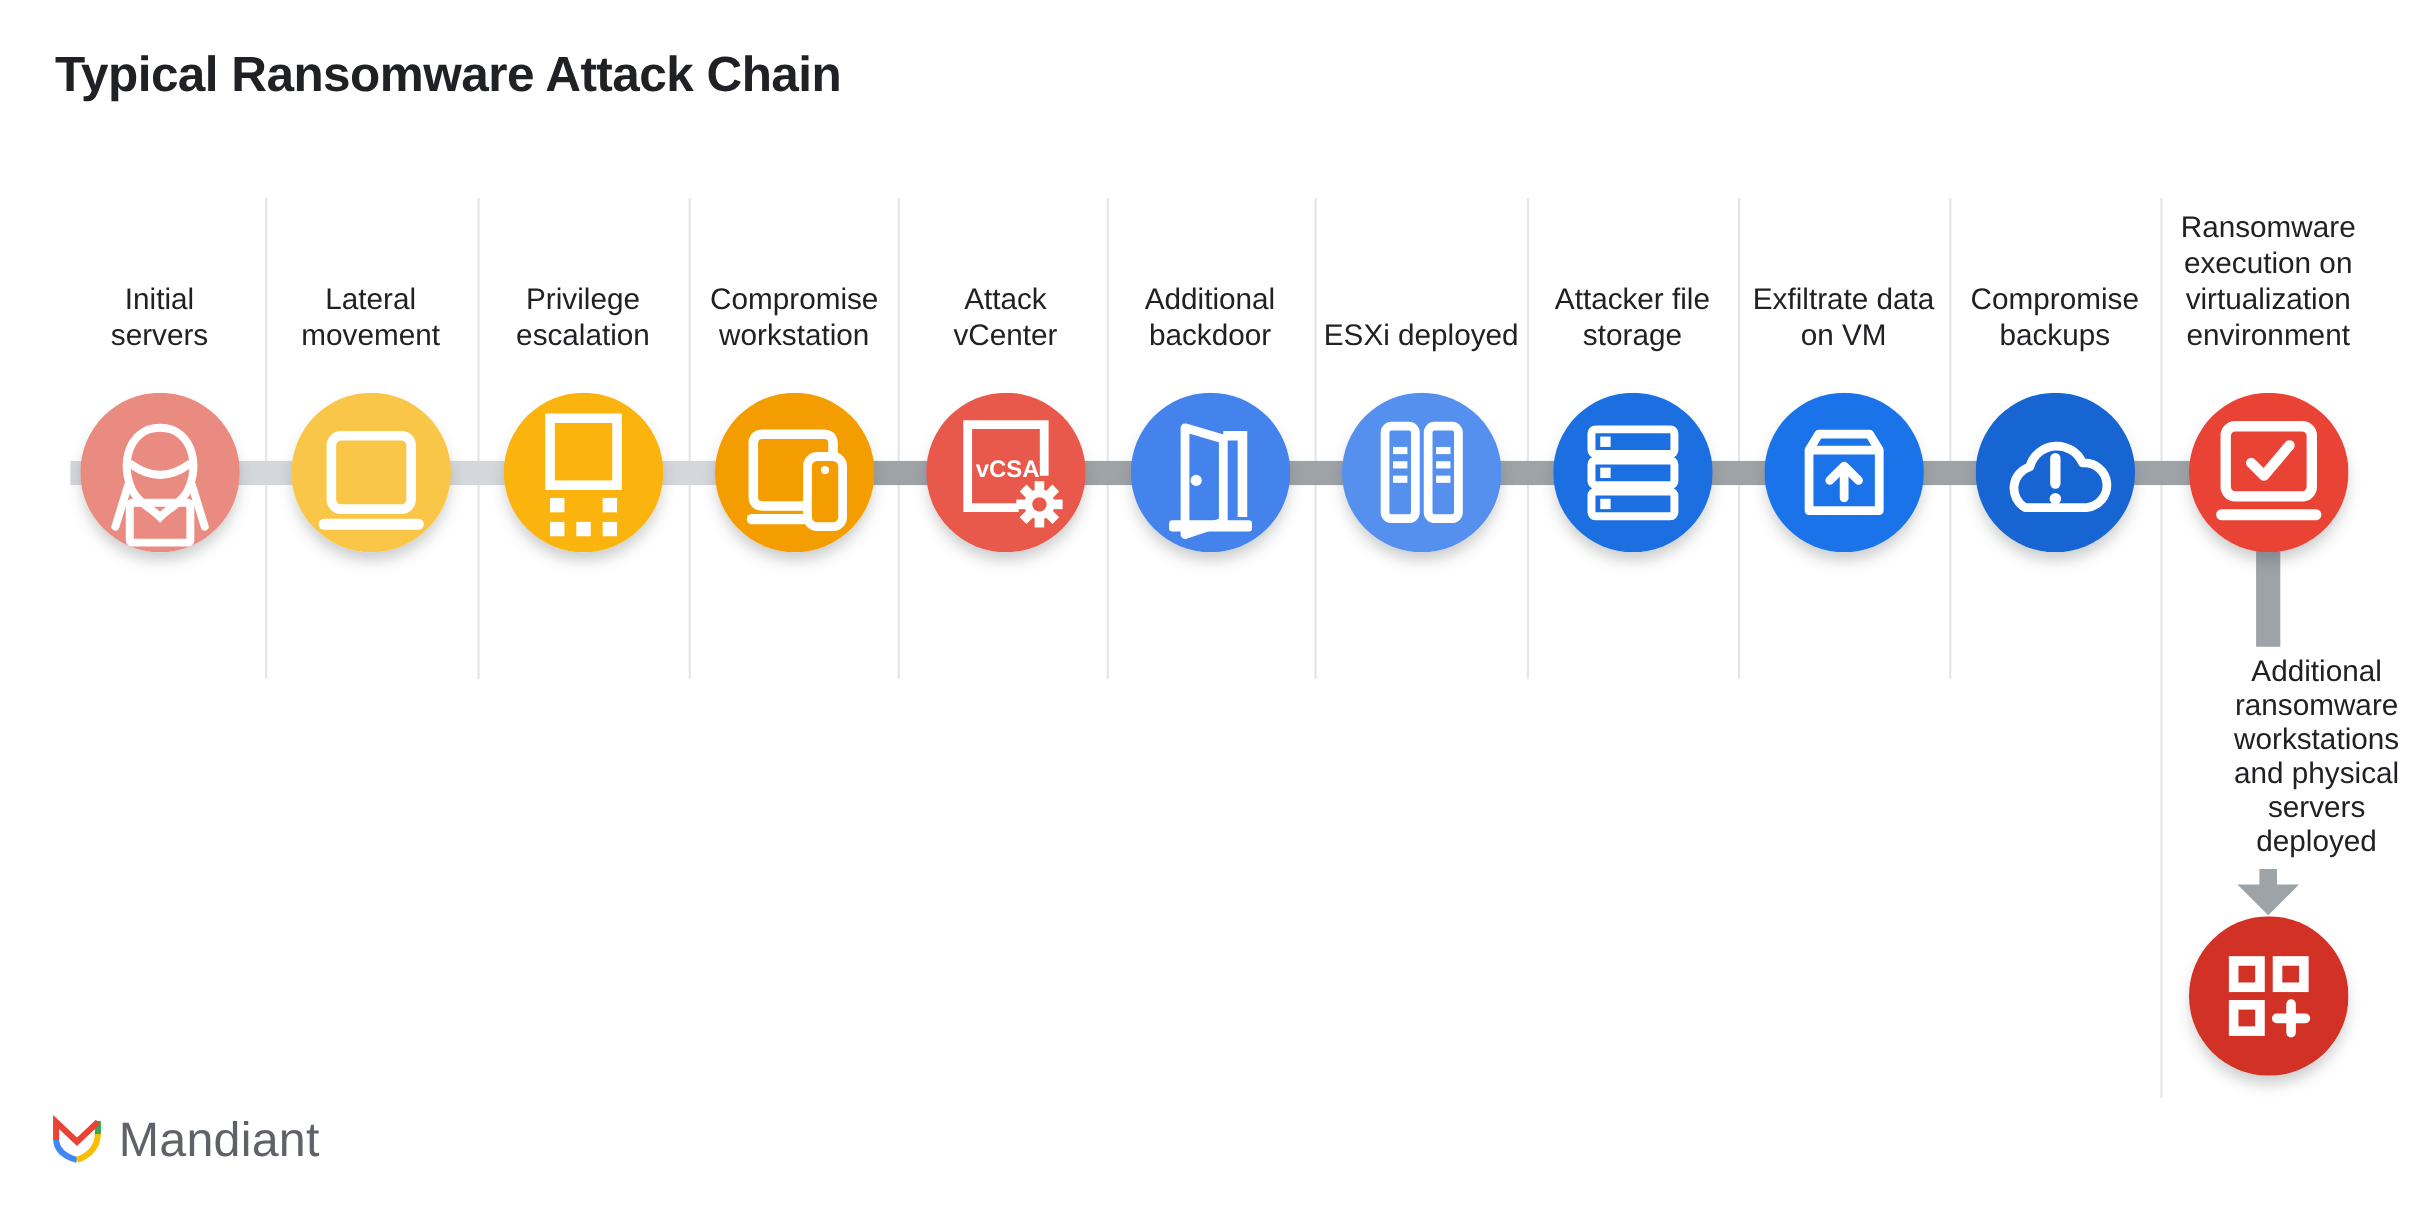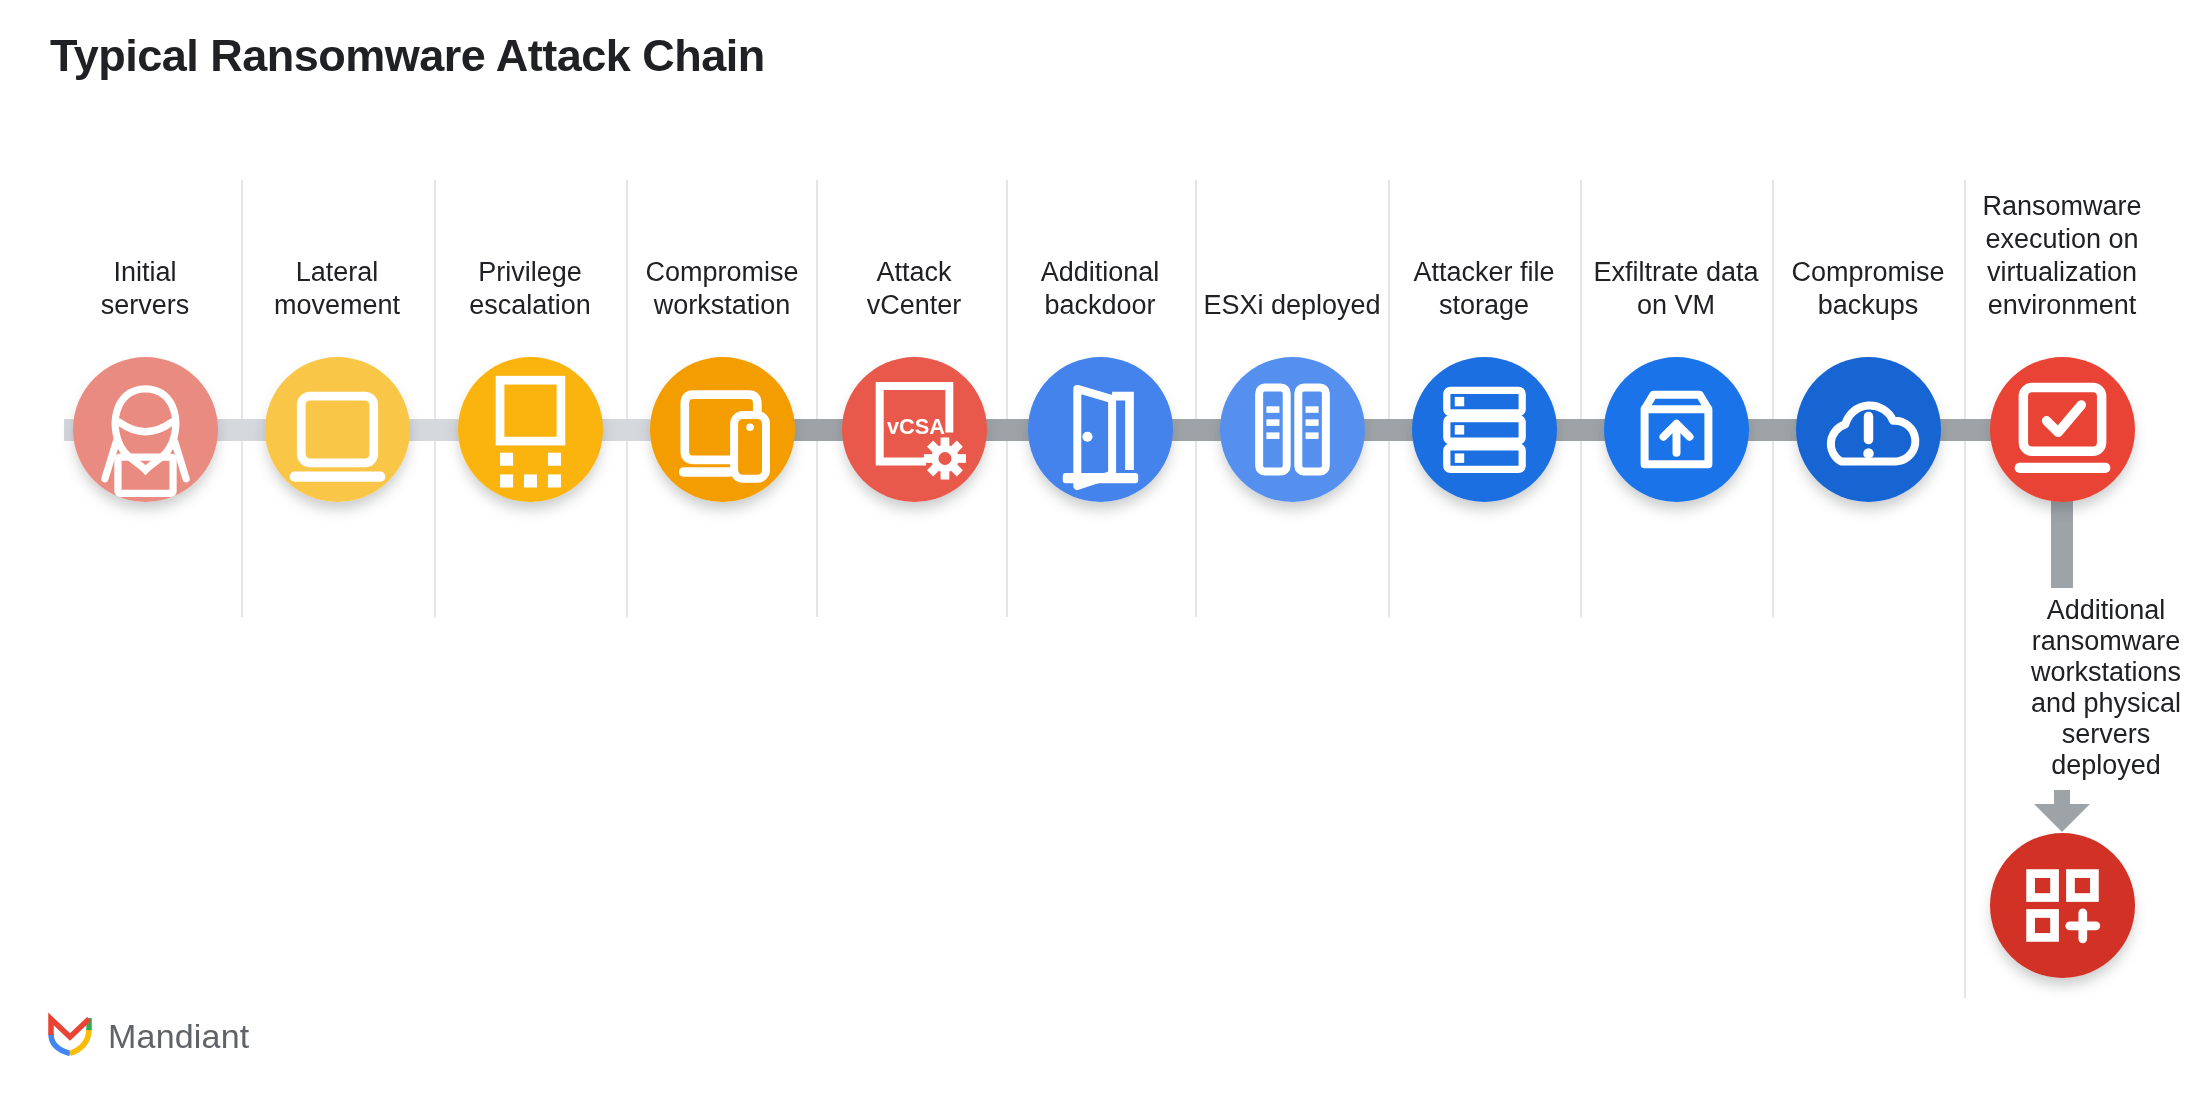--- a/index.html
+++ b/index.html
@@ -1,21 +1,21 @@
 <!DOCTYPE html>
 <html style="--text: #202124; --brand_text: #5F6368; --divider: #E4E5E9; --connector_light: #D4D7DC; --connector_dark: #9EA3A8;"><head>
 <meta charset="utf-8">
 <style>
   html,body{margin:0;padding:0;background:#fff;}
   .canvas{
     position:relative;width:2200px;height:1100px;background:#ffffff;overflow:hidden;
     font-family:"Liberation Sans","DejaVu Sans",sans-serif;color:var(--text,#202124);
   }
   .title{
-    position:absolute;left:50px;top:30px;font-size:45px;font-weight:700;
+    position:absolute;left:50px;top:42px;font-size:45px;font-weight:700;
     letter-spacing:-0.5px;color:var(--text,#202124);
   }
   .divider{position:absolute;top:180px;width:2px;height:437px;background:var(--divider,#E4E5E9);}
   .divider.tall{height:818px;}
   .line{position:absolute;top:419px;height:22px;}
   .line-light{left:64px;width:658px;background:var(--connector_light,#D4D7DC);}
   .line-dark{left:722px;width:1340px;background:var(--connector_dark,#9EA3A8);}
   .v-line{position:absolute;left:2051px;top:430px;width:22px;height:158px;background:var(--connector_dark,#9EA3A8);}
   .stage-label{
     position:absolute;bottom:778px;left:calc(var(--cx) - 97px);width:194px;
@@ -31,21 +31,21 @@
     position:absolute;top:595px;left:calc(2062px - 97px);width:194px;text-align:center;
     font-size:27px;line-height:31px;white-space:pre-line;color:var(--text,#202124);margin-left:44px;
   }
   .down-arrow{position:absolute;left:2034px;top:790px;width:56px;height:42px;}
   .final-circle{
     position:absolute;top:833px;left:1990px;width:145px;height:145px;border-radius:50%;
     box-shadow:0 9px 14px -2px rgba(60,64,67,0.28);
   }
   .final-circle svg{display:block;width:145px;height:145px;}
   .brand{position:absolute;left:46px;top:1012px;display:flex;align-items:center;}
-  .brand-text{font-size:34px;color:var(--brand_text,#5F6368);margin-left:14px;letter-spacing:0.2px;}
+  .brand-text{font-size:44px;color:var(--brand_text,#5F6368);margin-left:14px;letter-spacing:0.2px;}
 </style>
 </head>
 <body>
 
 <div class="canvas">
 
   <div class="title">Typical Ransomware Attack Chain</div>
 
   <div class="divider" style="left:241px"></div>
   <div class="divider" style="left:434px"></div>

